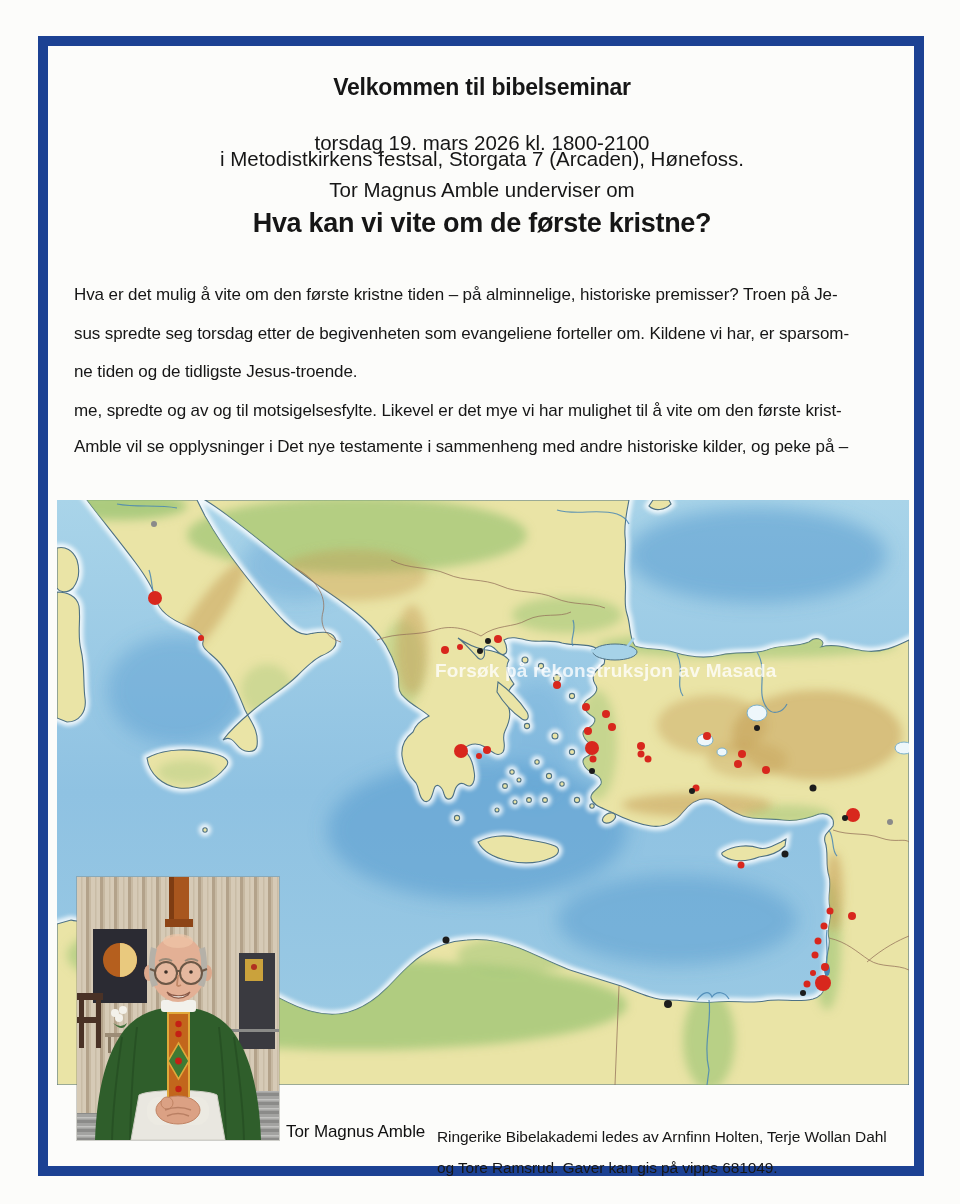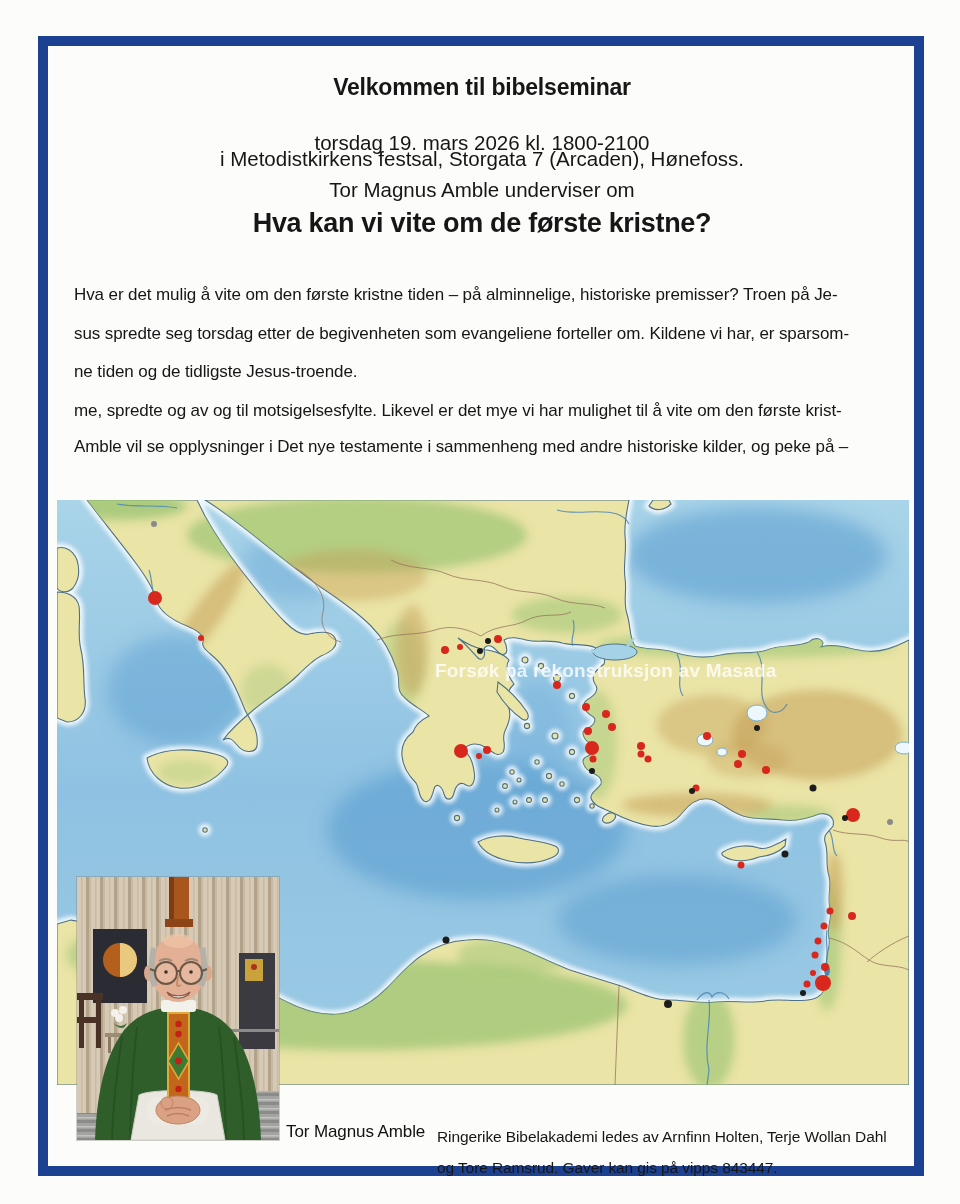--- a/index.html
+++ b/index.html
@@ -358,16 +358,16 @@
           <path d="M 88,233 Q 101,228 114,233 M 90,239 Q 101,234 112,239" stroke="#b97f63" stroke-width="1.5" fill="none"></path>
         </g>
       </g>
     </svg>
   </div>
 
   <div class="caption">Tor Magnus Amble</div>
 
   <div class="footer">
     <div>Ringerike Bibelakademi ledes av Arnfinn Holten, Terje Wollan Dahl</div>
-    <div>og Tore Ramsrud. Gaver kan gis på vipps 843447.</div>
+    <div>og Tore Ramsrud. Gaver kan gis på vipps 681049.</div>
   </div>
 
 </div>
 
 </body></html>

